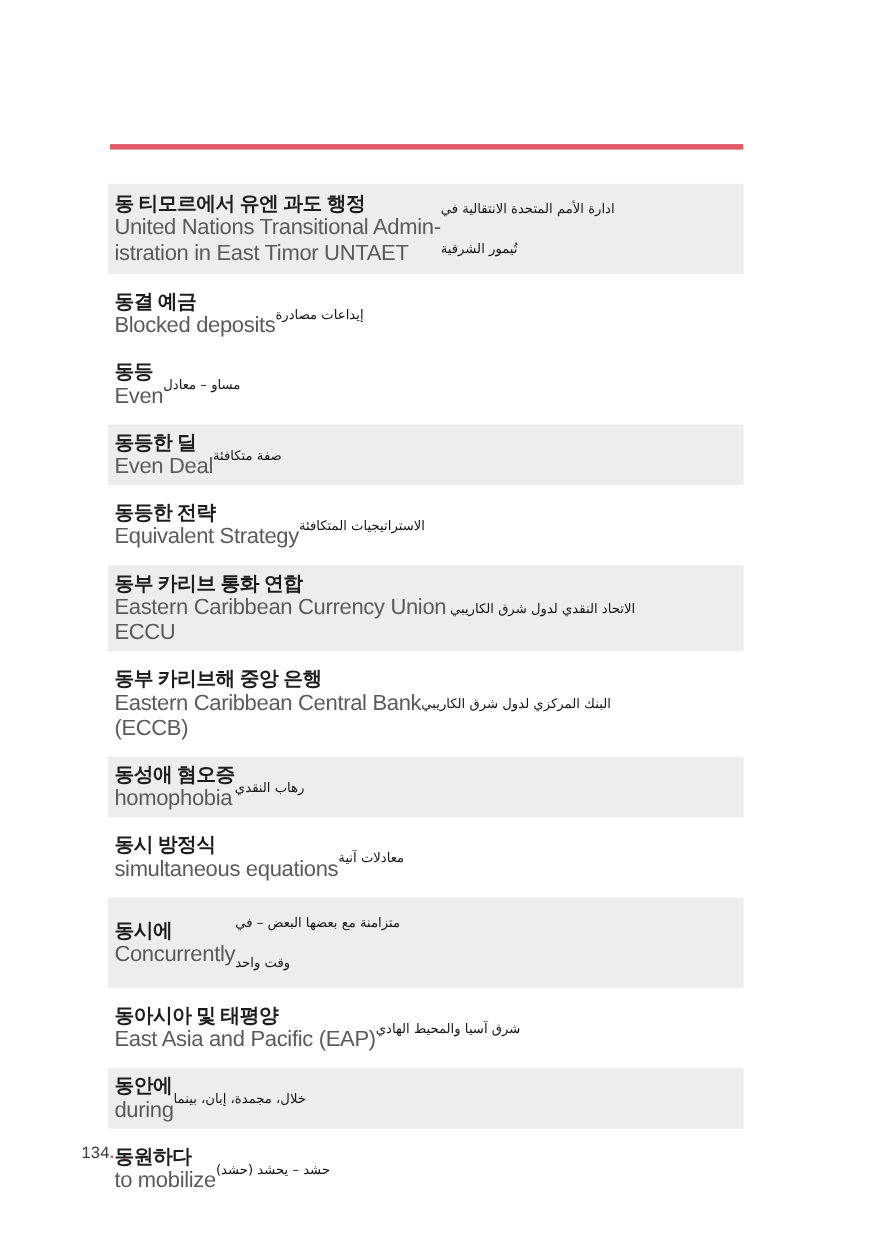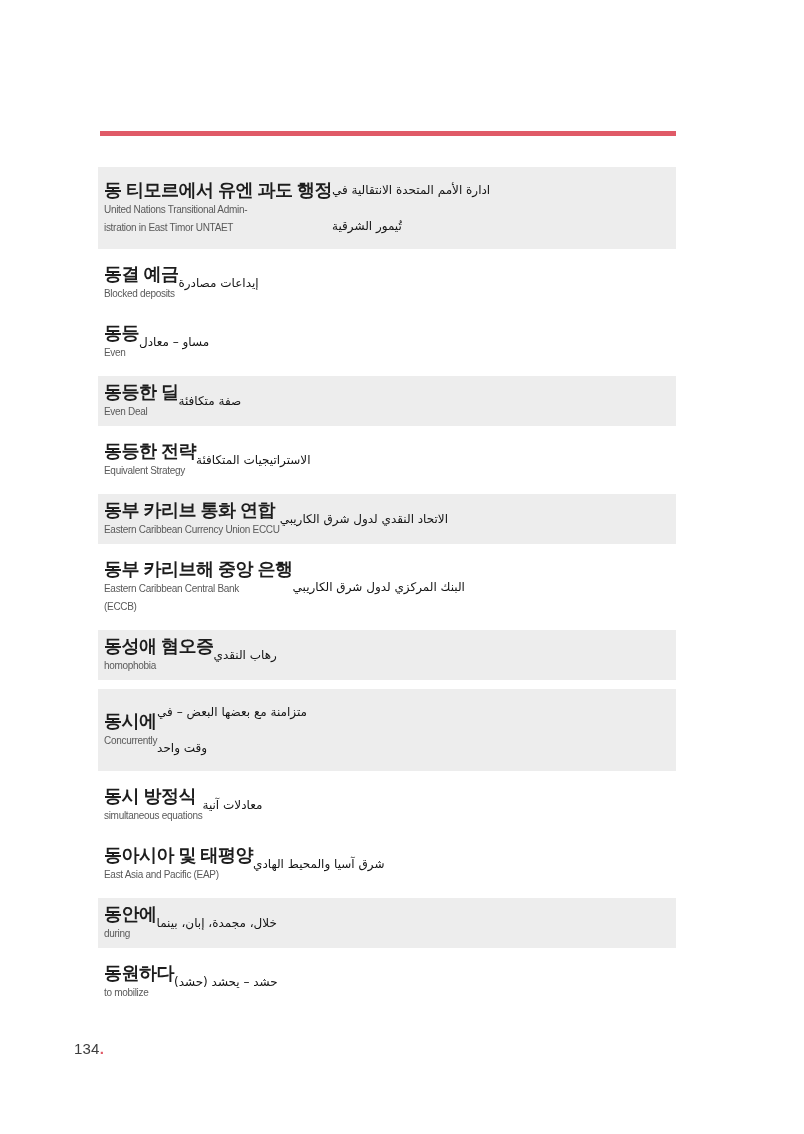--- a/index.html
+++ b/index.html
@@ -45,22 +45,22 @@
   }
   .kor {
     font-size: 18px;
     line-height: 22px;
     font-weight: 700;
     color: var(--kor-color, #1d1d1d);
     white-space: pre-line;
     letter-spacing: -0.5px;
   }
   .eng {
-    font-size: 10px;
-    line-height: 18px;
+    font-size: 20px;
+    line-height: 23px;
     color: var(--eng-color, #5a5a5a);
     white-space: pre-line;
     letter-spacing: -0.3px;
   }
   .ara {
     flex: 1 1 auto;
     direction: rtl;
     text-align: left;
     font-family: "DejaVu Sans", sans-serif;
     font-size: 12px;
@@ -151,39 +151,39 @@
   </div>
 
   <div class="row shaded">
     <div class="cell-left">
       <div class="kor">동성애 혐오증</div>
       <div class="eng">homophobia</div>
     </div>
     <div class="ara">رهاب النقدي</div>
   </div>
 
+  <div class="row">
+    <div class="cell-left">
+      <div class="kor">동시 방정식</div>
+      <div class="eng">simultaneous equations</div>
+    </div>
+    <div class="ara">معادلات آنية</div>
+  </div>
+
   <div class="row shaded">
     <div class="cell-left">
       <div class="kor">동시에</div>
       <div class="eng">Concurrently</div>
     </div>
     <div class="ara">متزامنة مع بعضها البعض – في
 وقت واحد</div>
   </div>
 
   <div class="row">
     <div class="cell-left">
-      <div class="kor">동시 방정식</div>
-      <div class="eng">simultaneous equations</div>
-    </div>
-    <div class="ara">معادلات آنية</div>
-  </div>
-
-  <div class="row">
-    <div class="cell-left">
       <div class="kor">동아시아 및 태평양</div>
       <div class="eng">East Asia and Pacific (EAP)</div>
     </div>
     <div class="ara">شرق آسيا والمحيط الهادي</div>
   </div>
 
   <div class="row shaded">
     <div class="cell-left">
       <div class="kor">동안에</div>
       <div class="eng">during</div>

